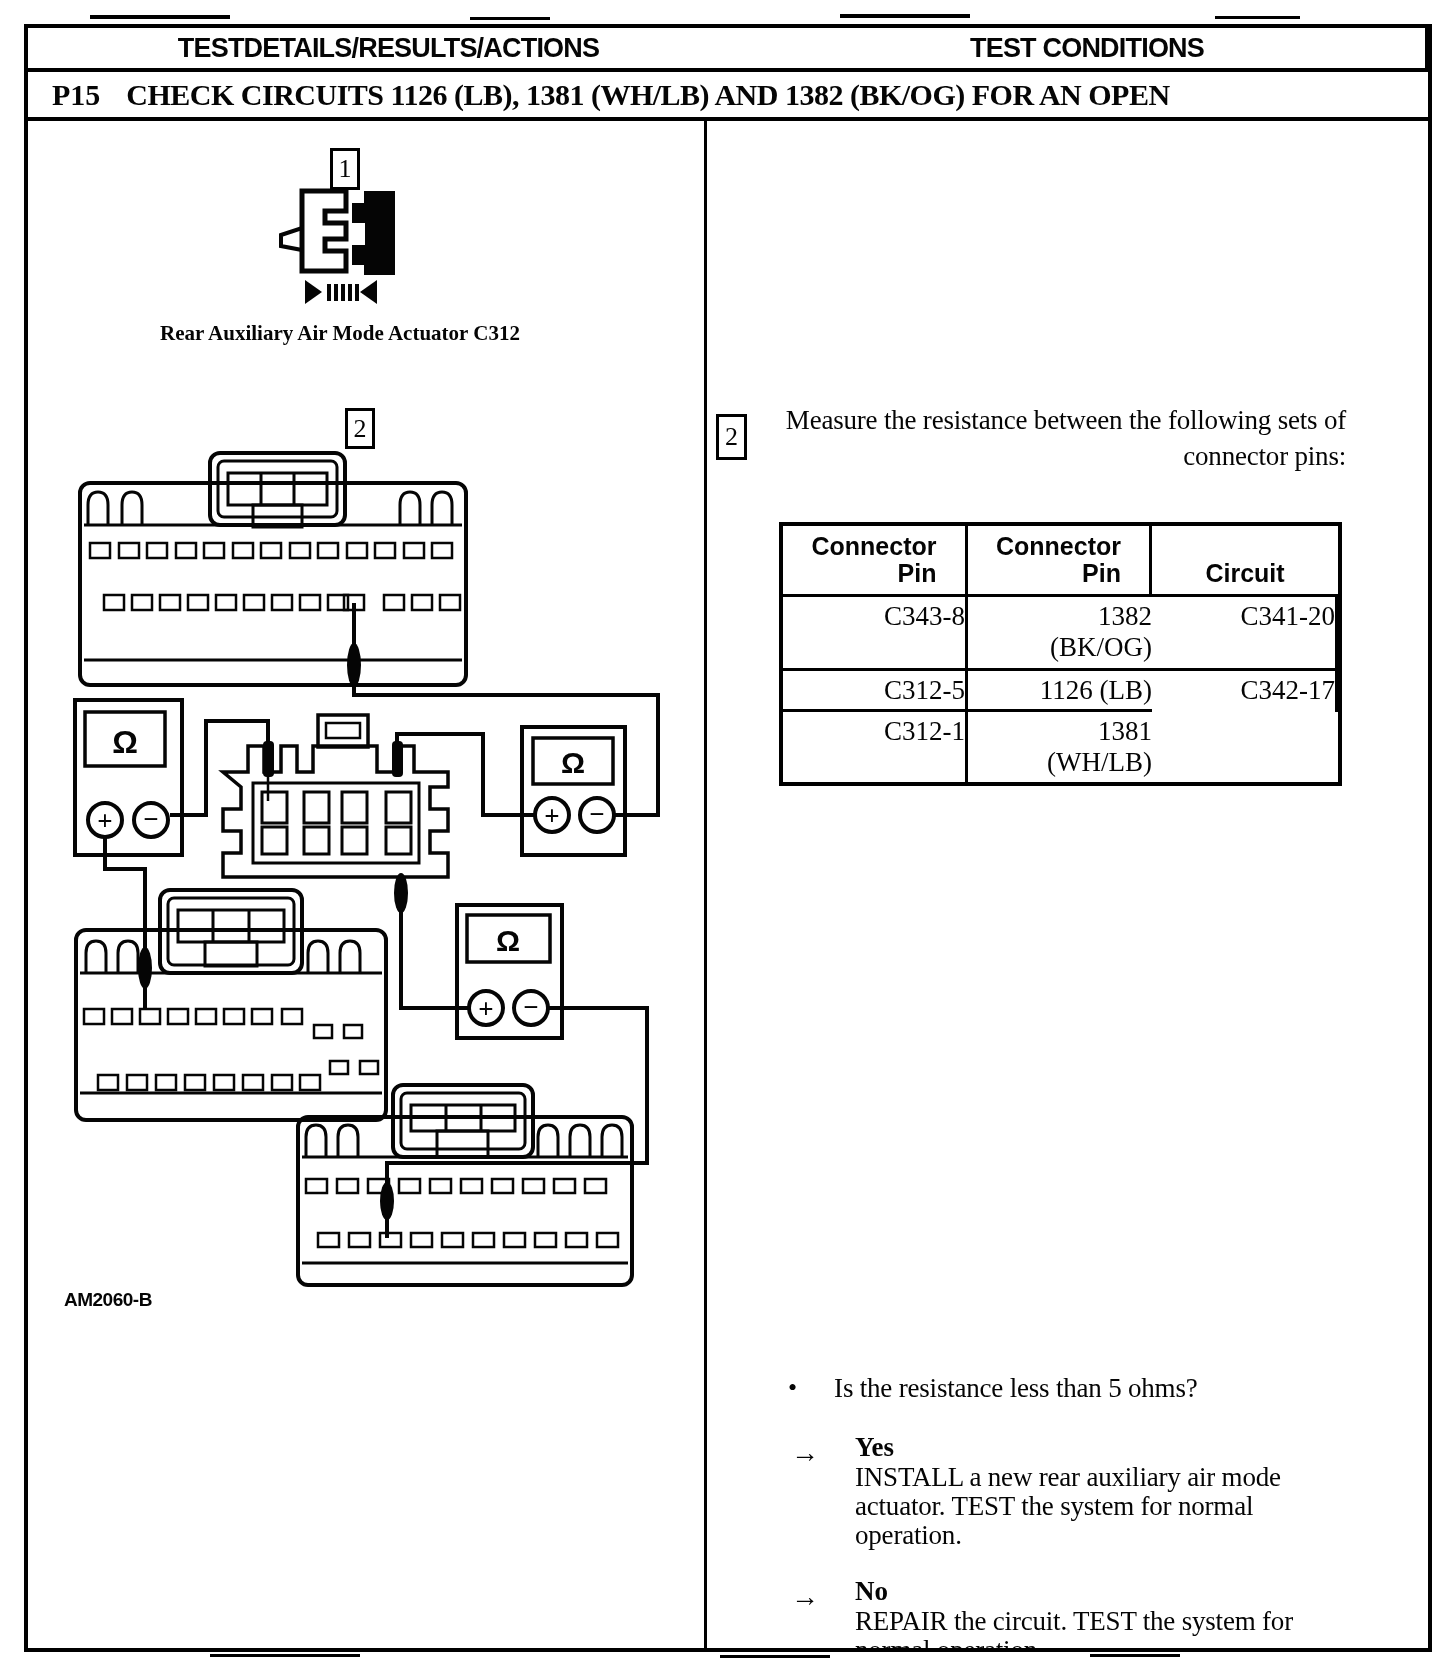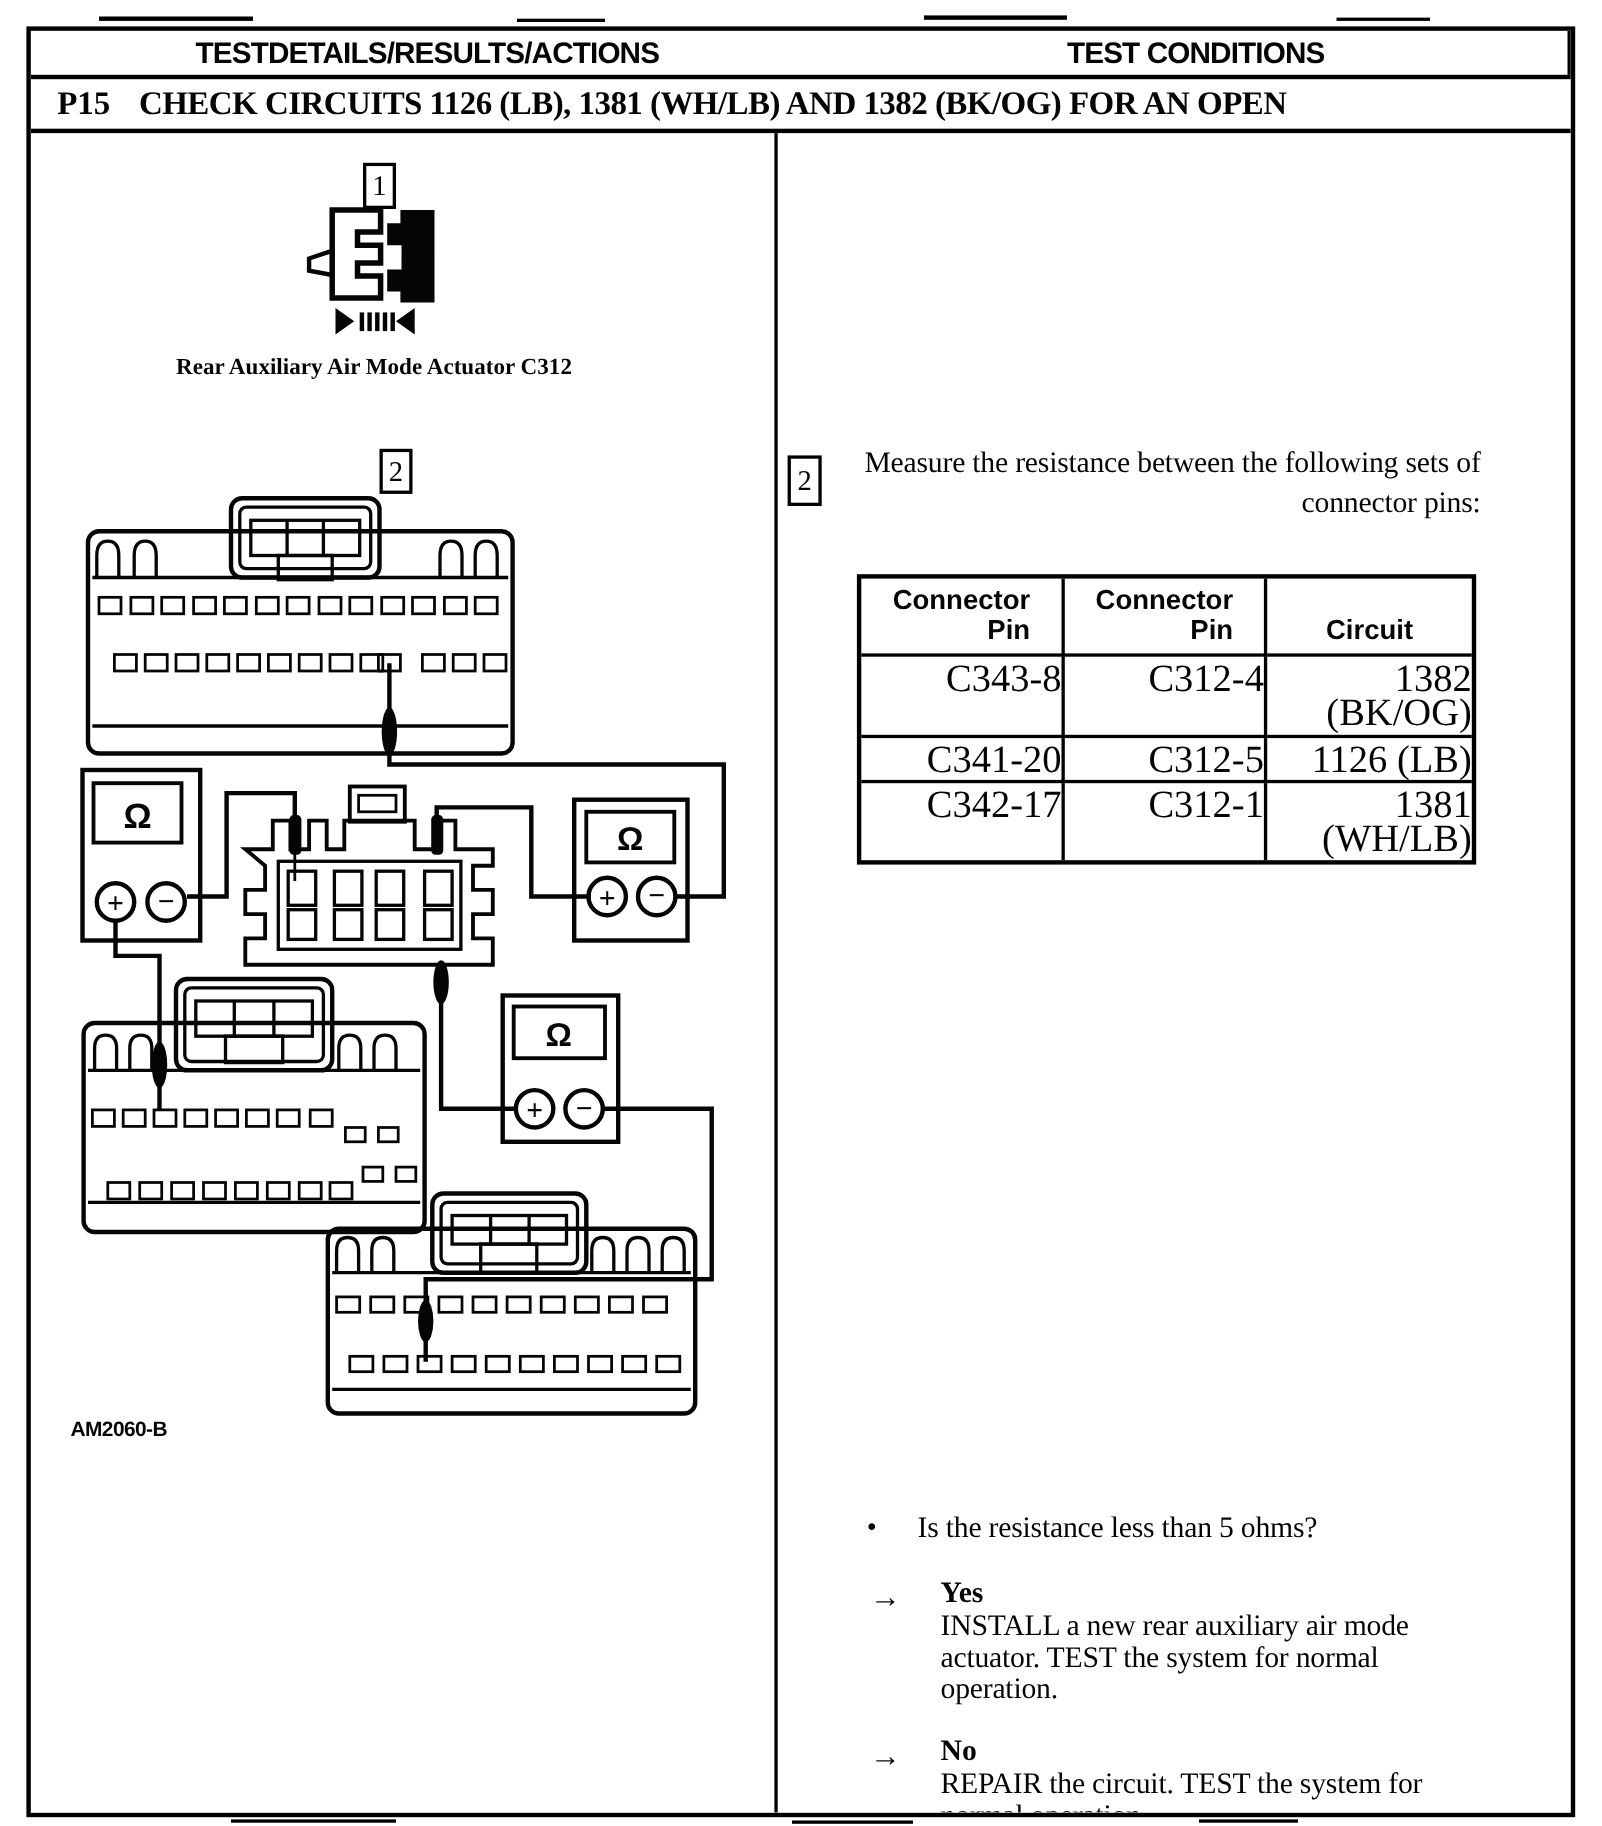--- a/index.html
+++ b/index.html
@@ -57,21 +57,21 @@
     box-sizing:border-box;border-right:3px solid #000;border-bottom:3px solid #000;
     white-space:pre-line;text-align:right;
   }
   .pt-cell.last-col{border-right:none;}
   .pt-cell.last-row{border-bottom:none;}
   .pt-head{
     font-family:"Liberation Sans",sans-serif;font-weight:bold;font-size:25px;
     line-height:27px;display:flex;flex-direction:column;justify-content:flex-end;
     align-items:center;padding-bottom:7px;
   }
-  .pt-body{font-size:35px;line-height:31px;padding-top:4px;}
+  .pt-body{font-size:27px;line-height:31px;padding-top:4px;}
   .question{position:absolute;display:flex;font-size:27px;}
   .q-bullet{font-size:26px;}
   .q-text{margin-left:37px;letter-spacing:-0.2px;}
   .result{position:absolute;}
   .r-arrow{position:absolute;left:0;top:4px;font-size:28px;}
   .r-content{margin-left:64px;width:470px;}
   .r-label{font-weight:bold;font-size:27px;line-height:29px;}
   .r-action{font-size:27px;line-height:29px;margin-top:1px;letter-spacing:-0.2px;}
   .noise{position:absolute;background:#000;}
 </style>
@@ -327,21 +327,20 @@
       <div class="instruction" style="left:69px;top:281px;width:570px;text-align:right;">Measure the resistance between the following sets of connector pins:</div>
 
       <div class="pin-table" style="left:72px;top:401px;width:563px;">
         <div class="pt-cell pt-head">Connector
 Pin</div>
         <div class="pt-cell pt-head">Connector
 Pin</div>
         <div class="pt-cell pt-head last-col">Circuit</div>
 
         <div class="pt-cell pt-body">C343-8</div>
-        <div class="pt-cell pt-body">C312-4</div>
         <div class="pt-cell pt-body last-col">1382
 (BK/OG)</div>
 
         <div class="pt-cell pt-body">C341-20</div>
         <div class="pt-cell pt-body">C312-5</div>
         <div class="pt-cell pt-body last-col">1126 (LB)</div>
 
         <div class="pt-cell pt-body last-row">C342-17</div>
         <div class="pt-cell pt-body last-row">C312-1</div>
         <div class="pt-cell pt-body last-col last-row">1381

